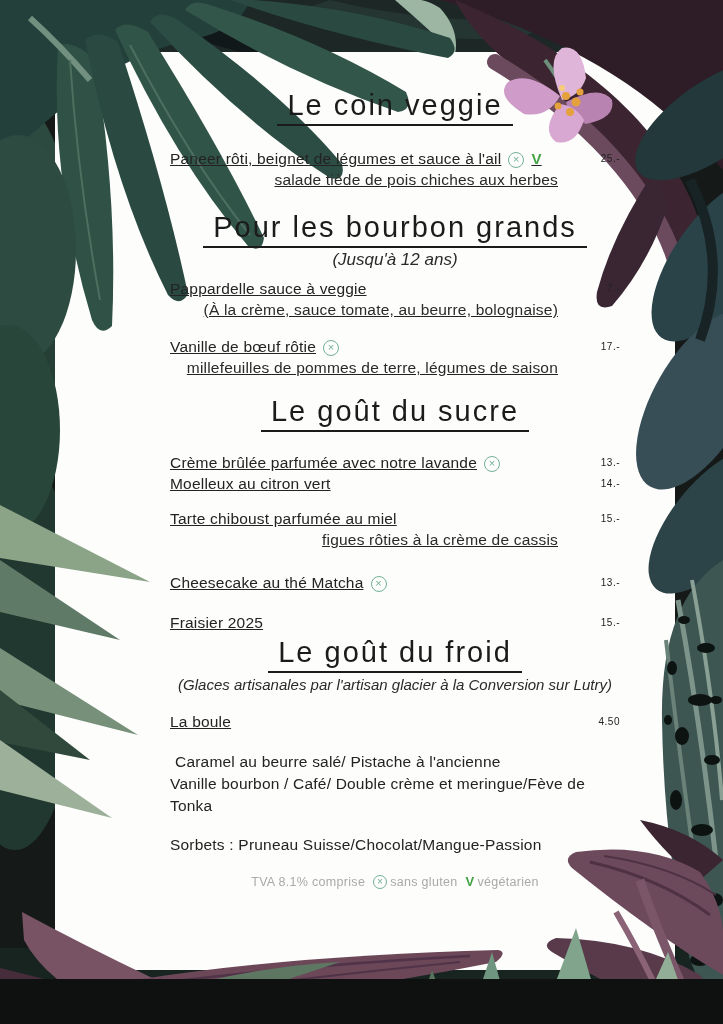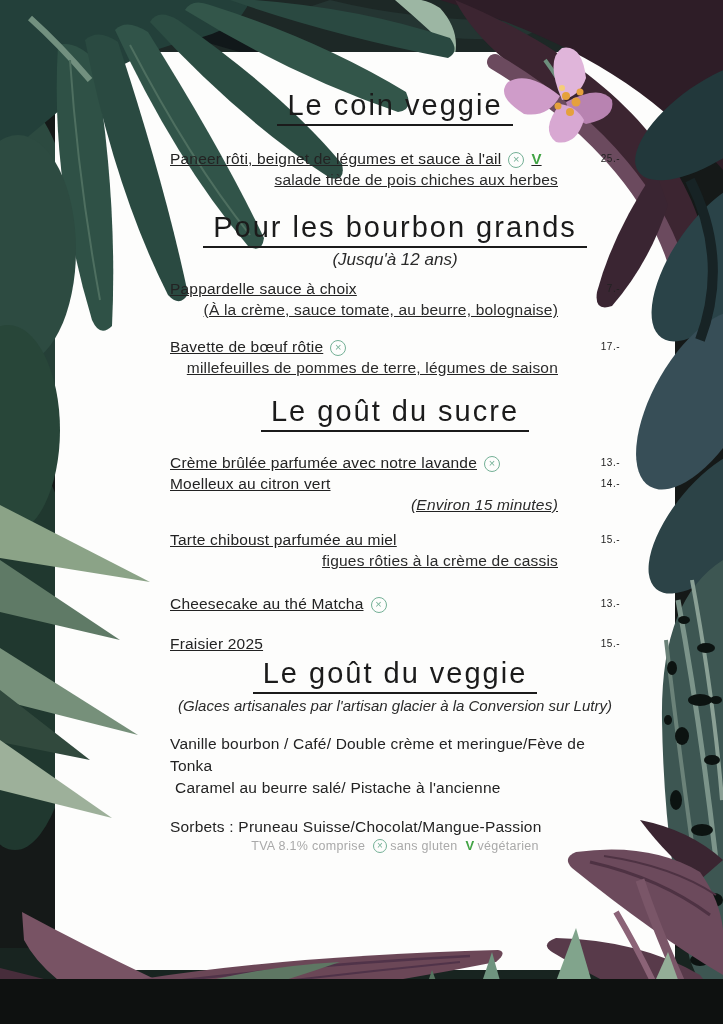--- a/index.html
+++ b/index.html
@@ -163,64 +163,67 @@
       <div><span>Paneer rôti, beignet de légumes et sauce à l'ail</span><span class="gf"><i>×</i></span><span class="veg">V</span></div>
       <div class="desc">salade tiède de pois chiches aux herbes</div>
       <div class="price">25.-</div>
     </div>
 
     <div class="sec-title" style="margin-top:20px">
       <span>Pour les bourbon grands</span>
     </div>
     <div class="sec-sub" style="font-size:17px;margin-top:2px">(Jusqu'à 12 ans)</div>
     <div class="row" style="margin-top:8px">
-      <div>Pappardelle sauce à choix</div>
+      <div>Pappardelle sauce à veggie</div>
       <div class="desc">(À la crème, sauce tomate, au beurre, bolognaise)</div>
       <div class="price">7.-</div>
     </div>
     <div class="row" style="margin-top:16px">
-      <div><span>Bavette de bœuf rôtie</span><span class="gf"><i>×</i></span></div>
+      <div><span>Vanille de bœuf rôtie</span><span class="gf"><i>×</i></span></div>
       <div class="desc">millefeuilles de pommes de terre, légumes de saison</div>
       <div class="price">17.-</div>
     </div>
 
     <div class="sec-title" style="margin-top:16px">
       <span>Le goût du sucre</span>
     </div>
     <div class="row" style="margin-top:20px">
       <div><span>Crème brûlée parfumée avec notre lavande</span><span class="gf"><i>×</i></span></div>
       <div class="price">13.-</div>
     </div>
     <div class="row" style="">
       <div>Moelleux au citron vert</div>
-      <div class="desc italic">(Environ 15 minutes)</div>
       <div class="price">14.-</div>
     </div>
     <div class="row" style="margin-top:14px">
       <div>Tarte chiboust parfumée au miel</div>
       <div class="desc">figues rôties à la crème de cassis</div>
       <div class="price">15.-</div>
     </div>
     <div class="row" style="margin-top:22px">
       <div><span>Cheesecake au thé Matcha</span><span class="gf"><i>×</i></span></div>
       <div class="price">13.-</div>
     </div>
     <div class="row" style="margin-top:19px">
       <div>Fraisier 2025</div>
       <div class="price">15.-</div>
     </div>
 
     <div class="sec-title" style="margin-top:2px">
-      <span>Le goût du veggie</span>
+      <span>Le goût du froid</span>
     </div>
     <div class="sec-sub" style="font-size:15px;margin-top:3px">(Glaces artisanales par l'artisan glacier à la Conversion sur Lutry)</div>
+    <div class="row" style="margin-top:18px">
+      <div>La boule</div>
+      <div class="price">4.50</div>
+    </div>
     <div class="flavors" style="margin-top:19px">
+      <div style="padding-left:5px">Caramel au beurre salé/ Pistache à l'ancienne</div>
       <div>Vanille bourbon / Café/ Double crème et meringue/Fève de Tonka</div>
-      <div style="padding-left:5px">Caramel au beurre salé/ Pistache à l'ancienne</div>
     </div>
     <div class="flavors" style="margin-top:17px">Sorbets : Pruneau Suisse/Chocolat/Mangue-Passion</div>
 
-    <div class="footer" style="margin-top:0">
+    <div class="footer" style="margin-top:18px">
       <span>TVA 8.1% comprise</span><span class="gf"><i>×</i></span><span>sans gluten</span><span class="veg">V</span><span>végétarien</span>
     </div>
 
   </div>
 </div>
 
 </body></html>

